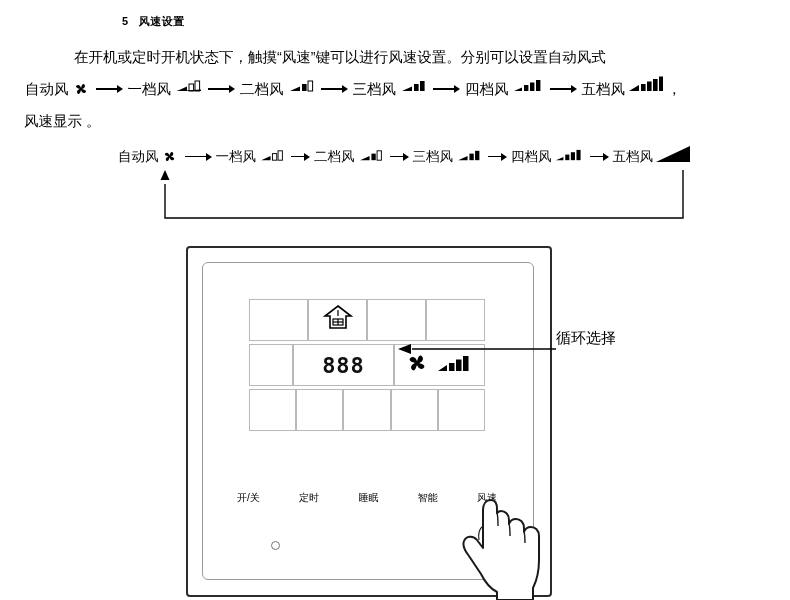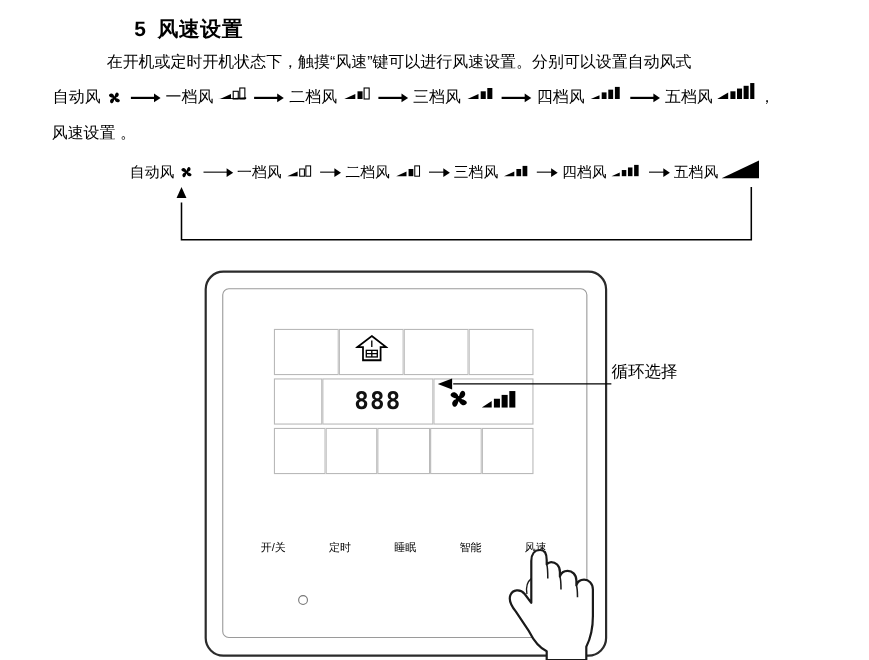--- a/index.html
+++ b/index.html
@@ -19,29 +19,29 @@
     position: relative;
     width: 790px;
     height: 600px;
   }
 
   
   .sec-title {
     position: absolute;
     left: 122px;
     top: 14px;
-    font-size: 19px;
+    font-size: 11px;
     font-weight: bold;
     letter-spacing: 0.5px;
   }
   .sec-title .num { margin-right: 10px; }
 
   .para {
     position: absolute;
-    left: 47px;
+    left: 24px;
     top: 42px;
     width: 730px;
     font-size: 14.5px;
     line-height: 30px;
   }
   .para .indent { display: inline-block; width: 50px; }
 
   .inline-row {
     display: flex;
     align-items: center;
@@ -105,21 +105,21 @@
   }
 
   
   .panel-outer {
     position: absolute;
     left: 186px;
     top: 246px;
     width: 362px;
     height: 347px;
     border: 2px solid #2b2b2b;
-    border-radius: 17px;
+    border-radius: 4px;
     background: #fff;
   }
   .panel-inner {
     position: absolute;
     left: 14px;
     top: 14px;
     width: 330px;
     height: 316px;
     border: 1.5px solid #9a9a9a;
     border-radius: 6px;
@@ -316,21 +316,21 @@
           <polygon points="0,15 10,9 10,15" fill="#000"></polygon>
           <rect x="12" y="8" width="4.6" height="7" fill="#000"></rect>
           <rect x="18" y="5.5" width="4.6" height="9.5" fill="#000"></rect>
           <rect x="24" y="3" width="4.6" height="12" fill="#000"></rect>
           <rect x="30" y="0.5" width="4" height="14.5" fill="#000"></rect>
         </svg>
       </span>
       <span class="txt">，</span>
     </div>
 
-    <div style="margin-top:2px;">风速设置 。</div>
+    <div style="margin-top:2px;">风速显示 。</div>
   </div>
 
   <div class="cycle">
     <div class="cycle-row">
       <span>自动风</span>
       <span class="fan-icon">
         <svg width="15" height="15" viewBox="0 0 16 16">
           <path d="M8 8 C8 4.5 5.2 3.2 3.6 4.6 C2.2 5.9 3.6 7.6 8 8 Z" fill="#000"></path>
           <path d="M8 8 C11.5 8 12.8 5.2 11.4 3.6 C10.1 2.2 8.4 3.6 8 8 Z" fill="#000"></path>
           <path d="M8 8 C8 11.5 10.8 12.8 12.4 11.4 C13.8 10.1 12.4 8.4 8 8 Z" fill="#000"></path>

